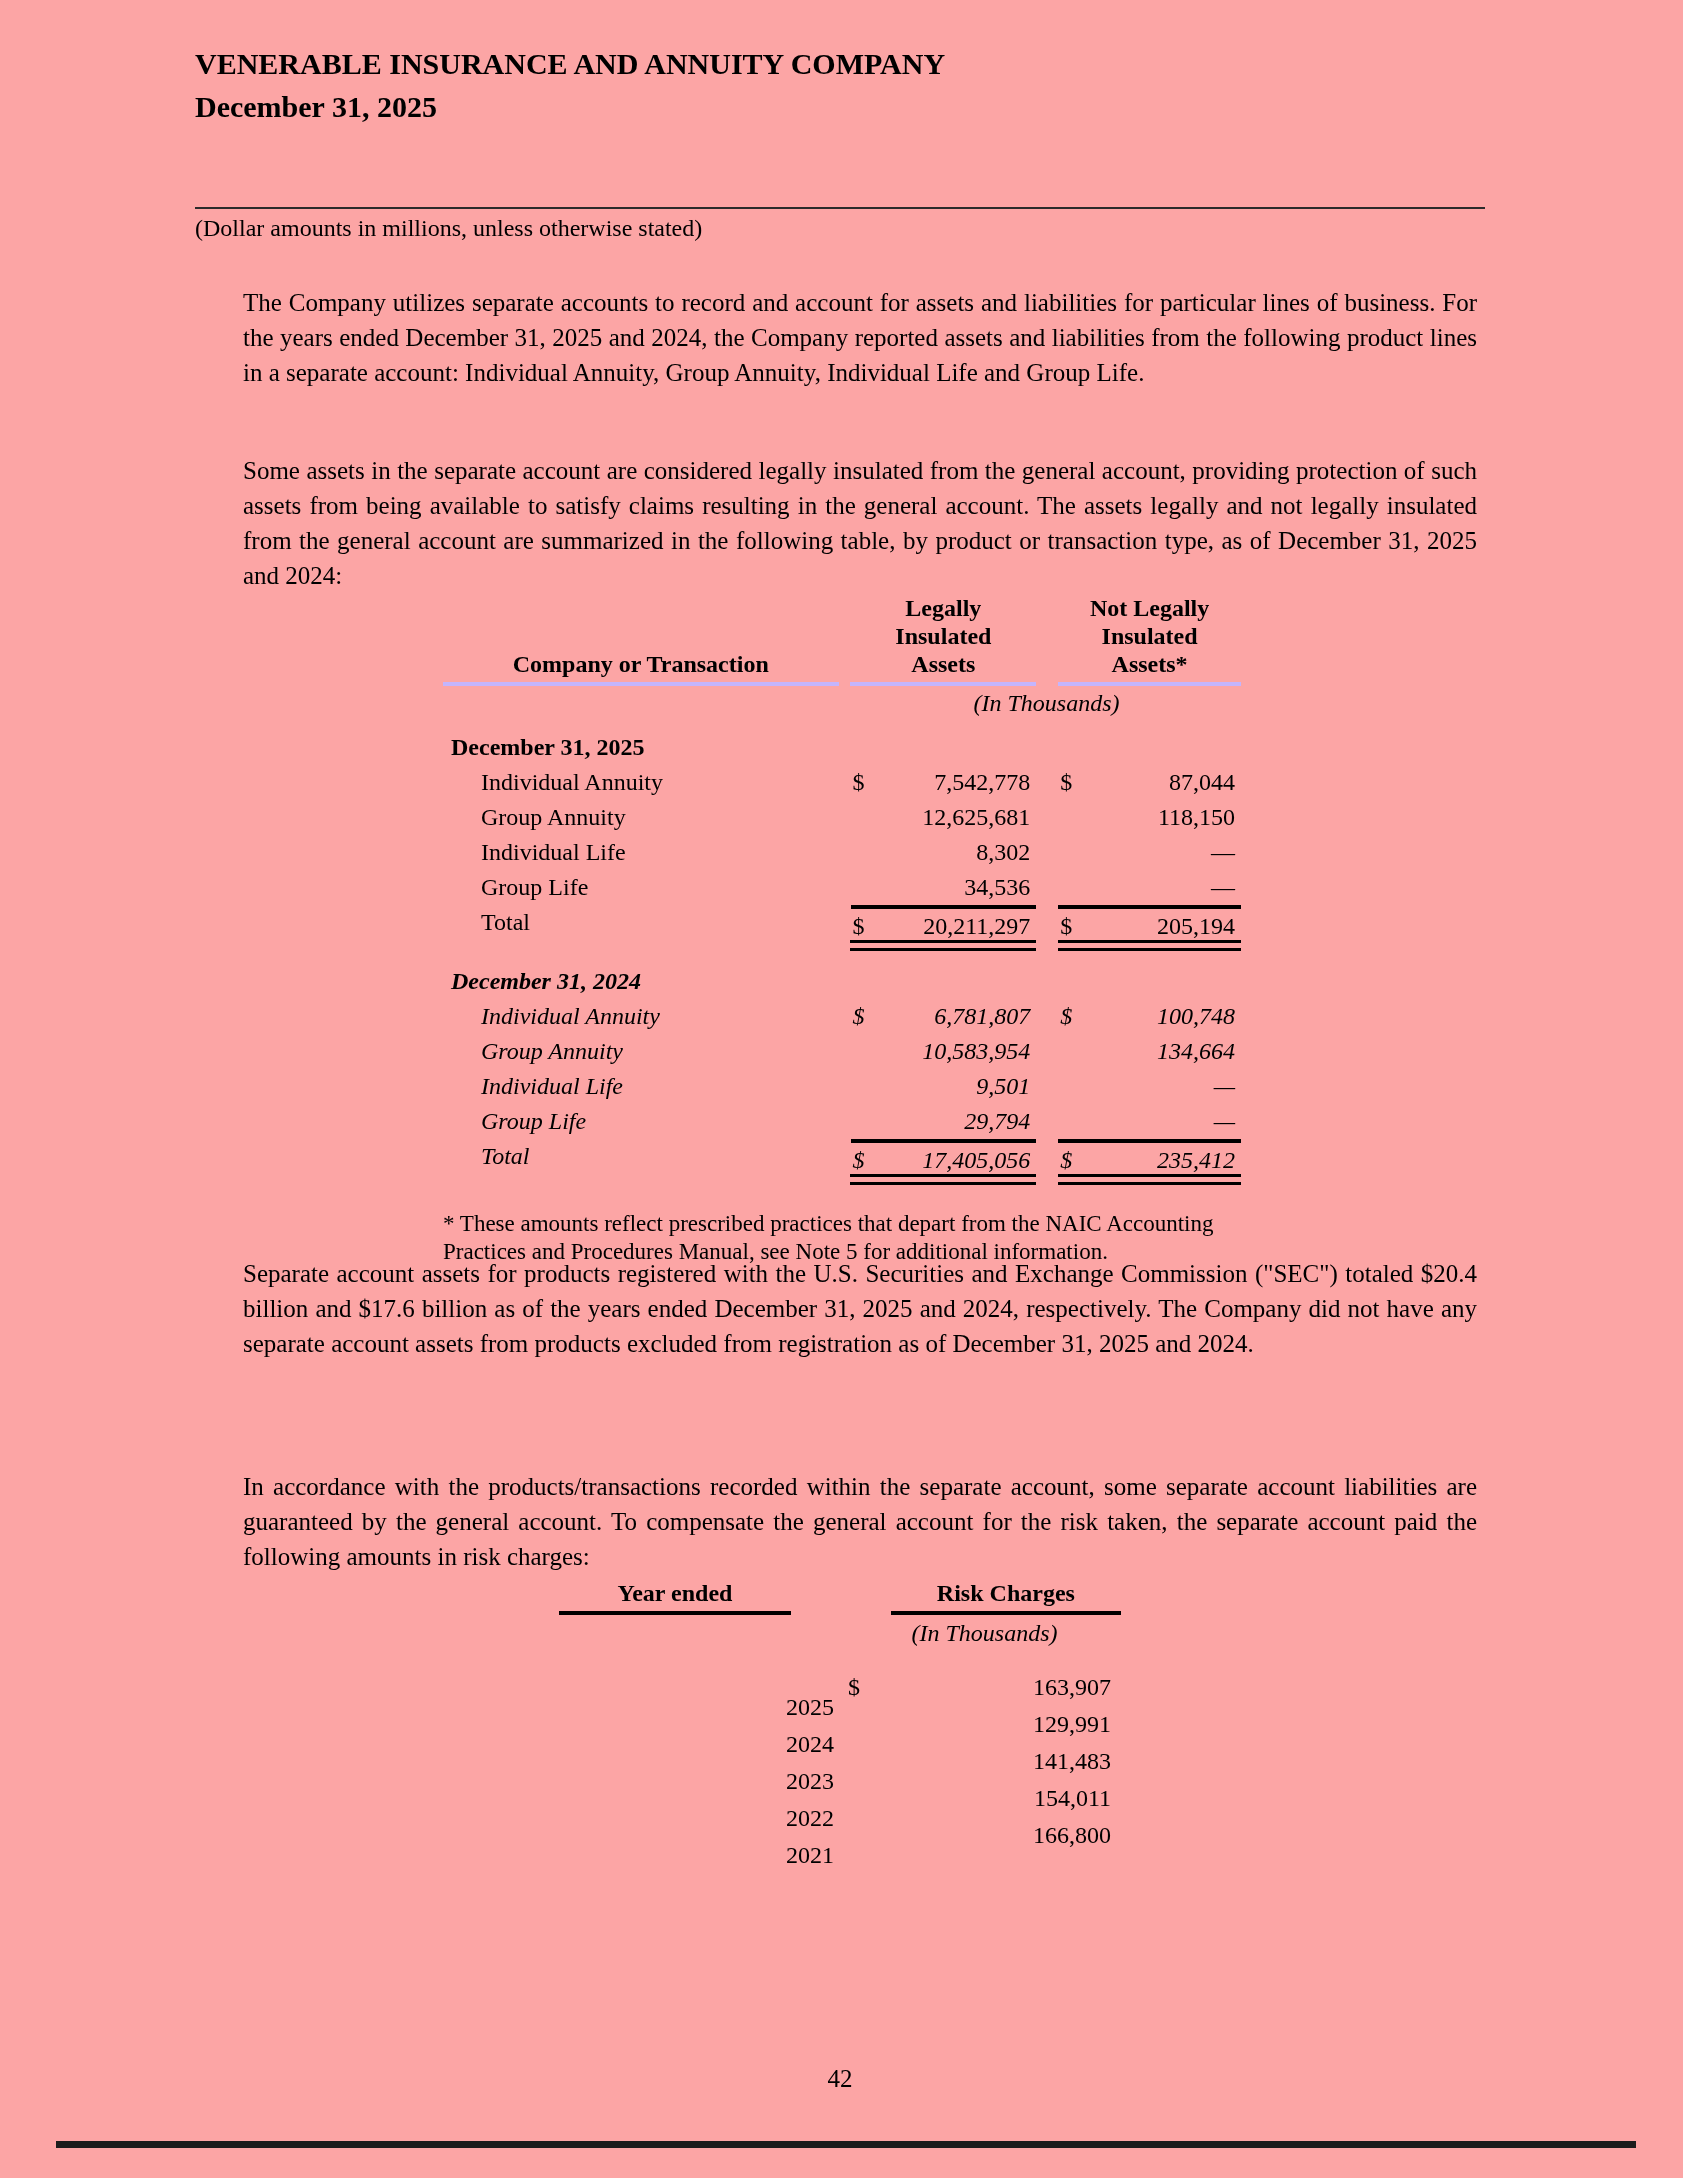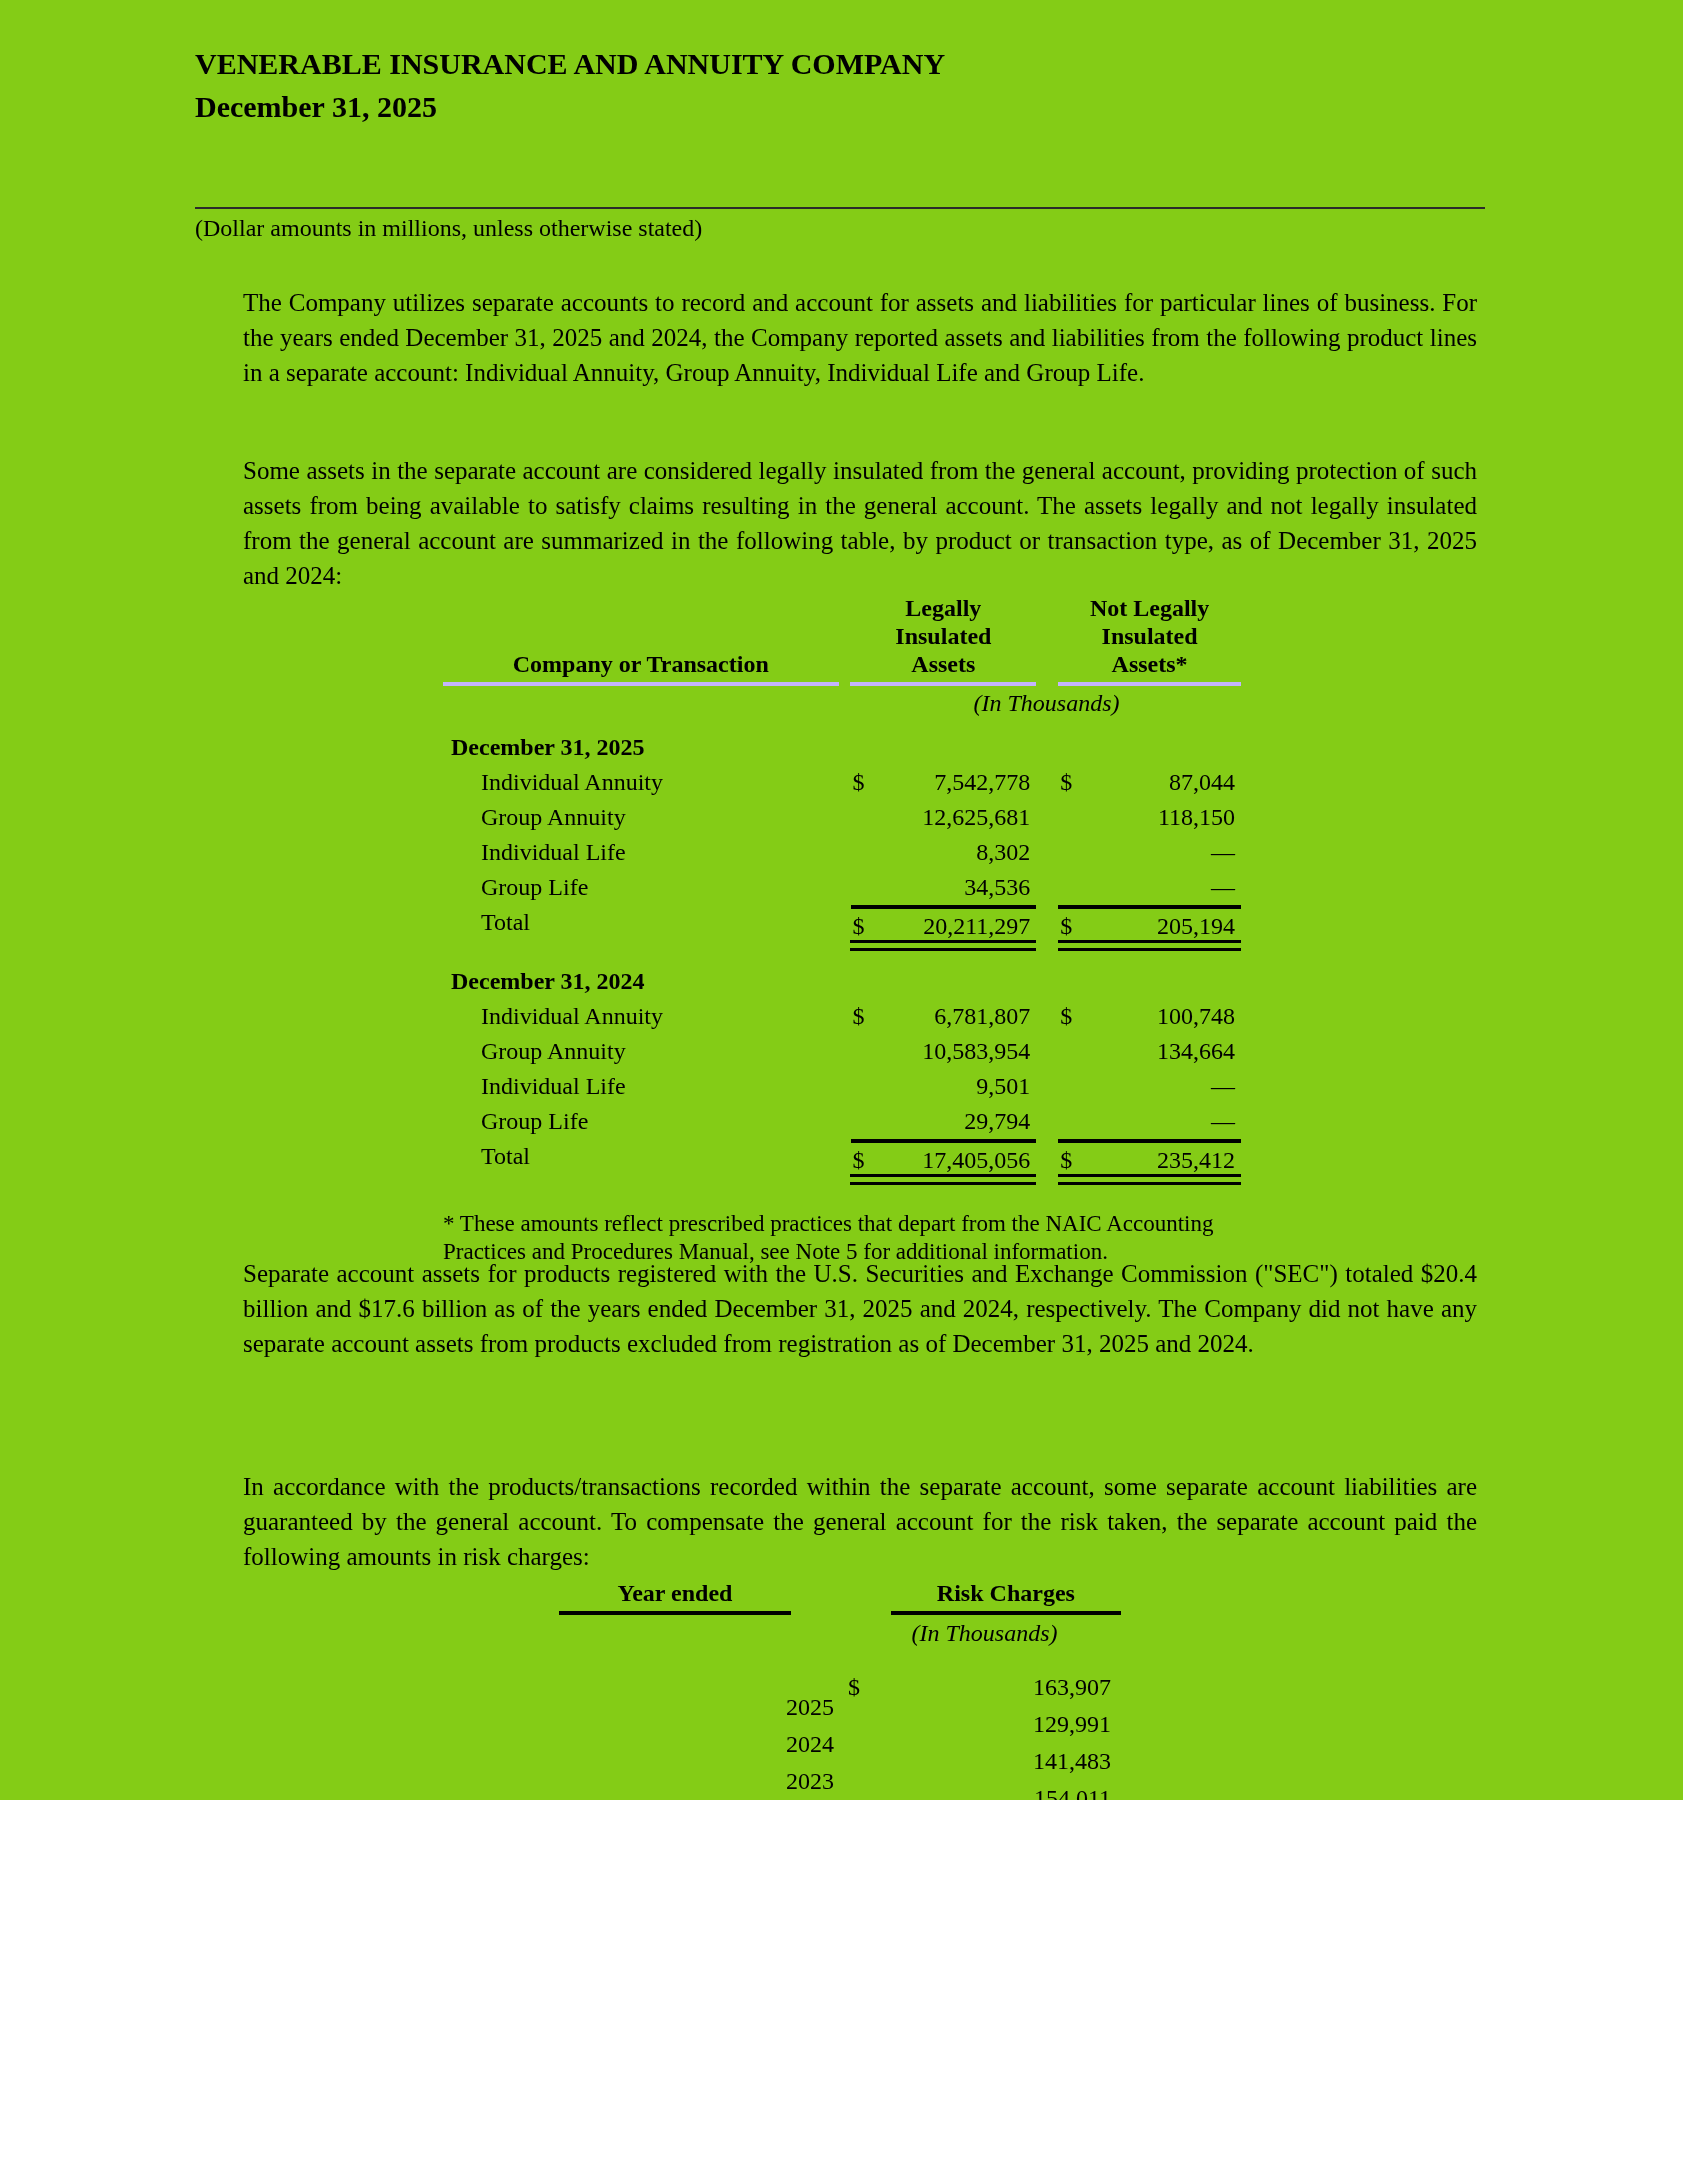--- a/index.html
+++ b/index.html
@@ -1,16 +1,16 @@
 <!DOCTYPE html>
 <html><head>
 <meta charset="utf-8">
 <style>
   html,body{margin:0;padding:0;background:#ffffff;}
-  .page{position:relative;width:1683px;height:1800px;background:#84cc16;
+  .page{position:relative;width:1683px;height:2178px;background:#fca5a5;
         font-family:"Liberation Serif",serif;color:#000;overflow:hidden;}
 
   
   .hdr{position:absolute;left:195px;top:42px;}
   .hline{font-weight:bold;font-size:30px;line-height:43px;white-space:nowrap;}
 
   .toprule{position:absolute;left:195px;top:207px;width:1290px;height:2px;background:#2b2b2b;}
   .scalenote{position:absolute;left:195px;top:215px;font-size:24px;}
 
   
@@ -19,21 +19,21 @@
 
   
   .t1{position:absolute;left:443px;top:594px;width:798px;font-size:24px;}
   .t1-head{display:flex;align-items:flex-end;}
   .hc{font-weight:bold;text-align:center;white-space:pre-line;line-height:28px;
       border-bottom:4px solid #c4b5fd;padding-bottom:4px;}
   .hc1{width:396px;} .hc2{width:186px;} .hc3{width:183px;}
   .sp12{width:12px;} .sp22{width:22px;}
   .units{margin-left:408px;width:391px;text-align:center;font-style:italic;height:34px;line-height:34px;}
   .sect-title{font-weight:bold;height:35px;line-height:35px;margin-top:10px;padding-left:8px;}
-  .sect2{}
+  .sect2{font-style:italic;}
   .t1-row{display:flex;height:35px;line-height:35px;}
   .t1-label{width:396px;padding-left:38px;box-sizing:border-box;}
   .num{width:186px;margin-left:12px;display:flex;justify-content:space-between;box-sizing:border-box;}
   .num2{width:183px;margin-left:22px;}
   .num .cur{padding-left:2px;}
   .num .val{padding-right:6px;}
   .t1-total .num{border-top:4px solid #000;}
   .dblrow{display:flex;height:14px;}
   .dbl{height:11px;border-top:3px solid #000;border-bottom:3px solid #000;box-sizing:border-box;}
   .dsp400{width:396px;} 

